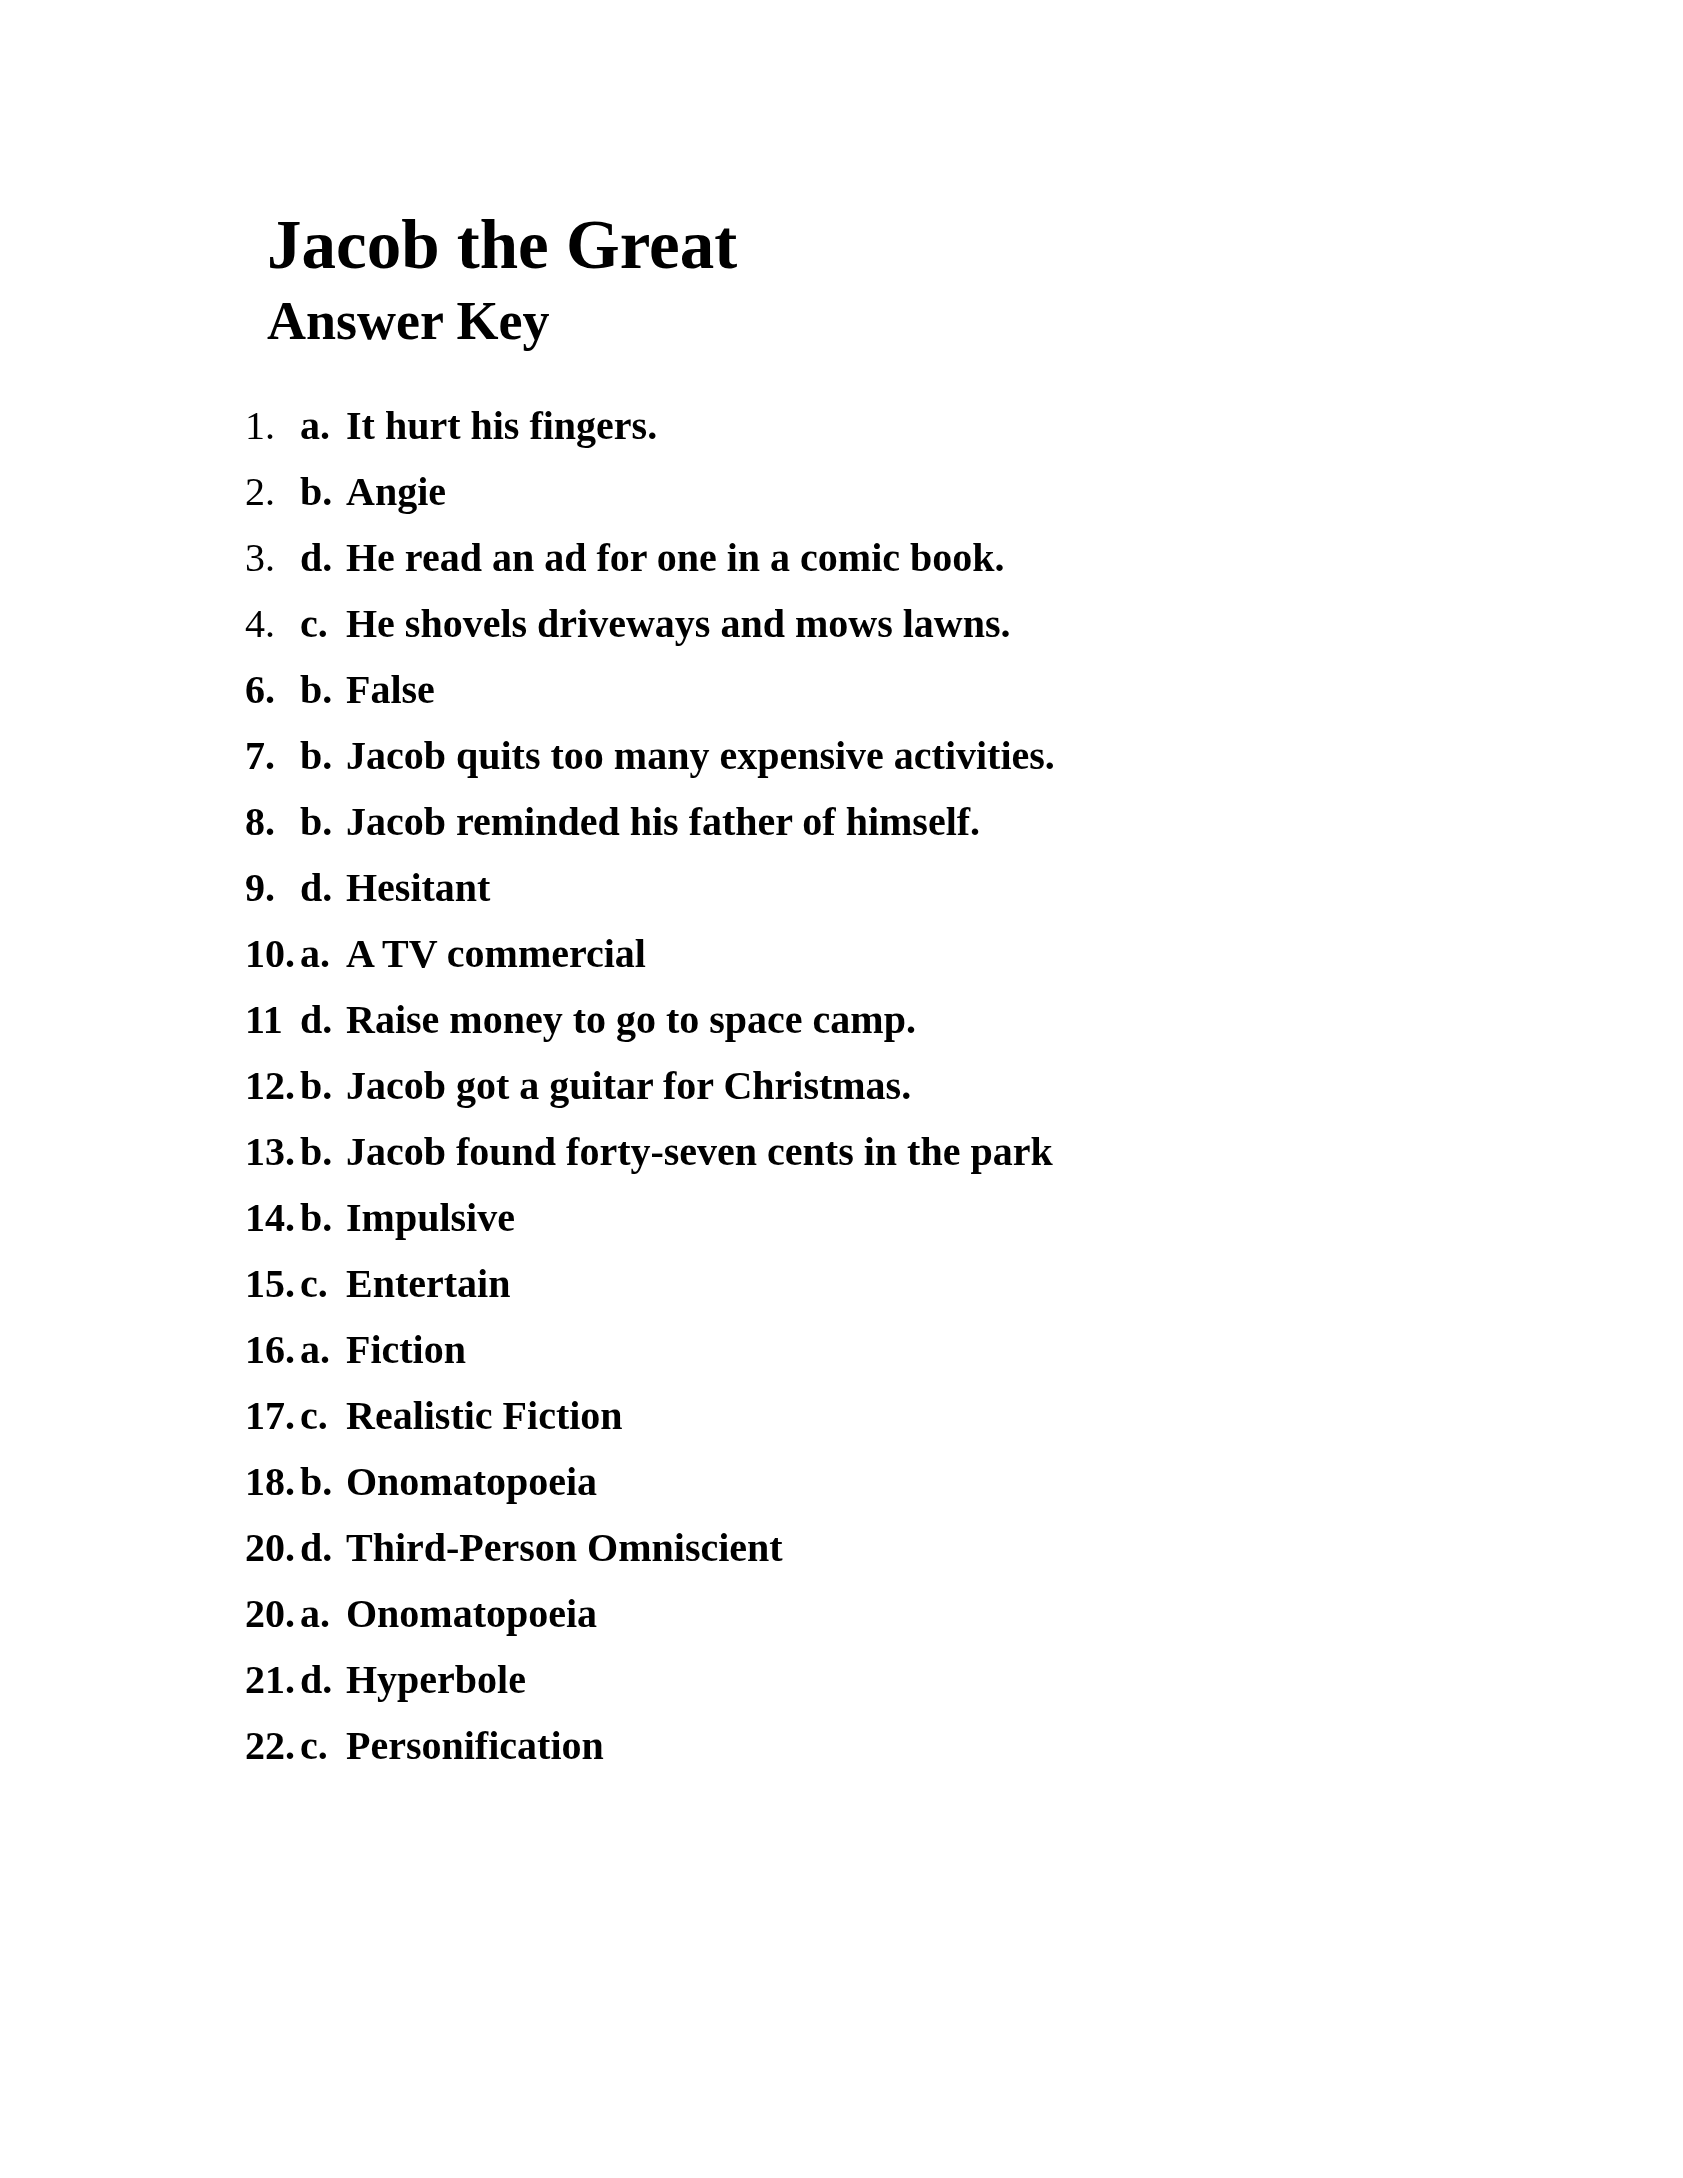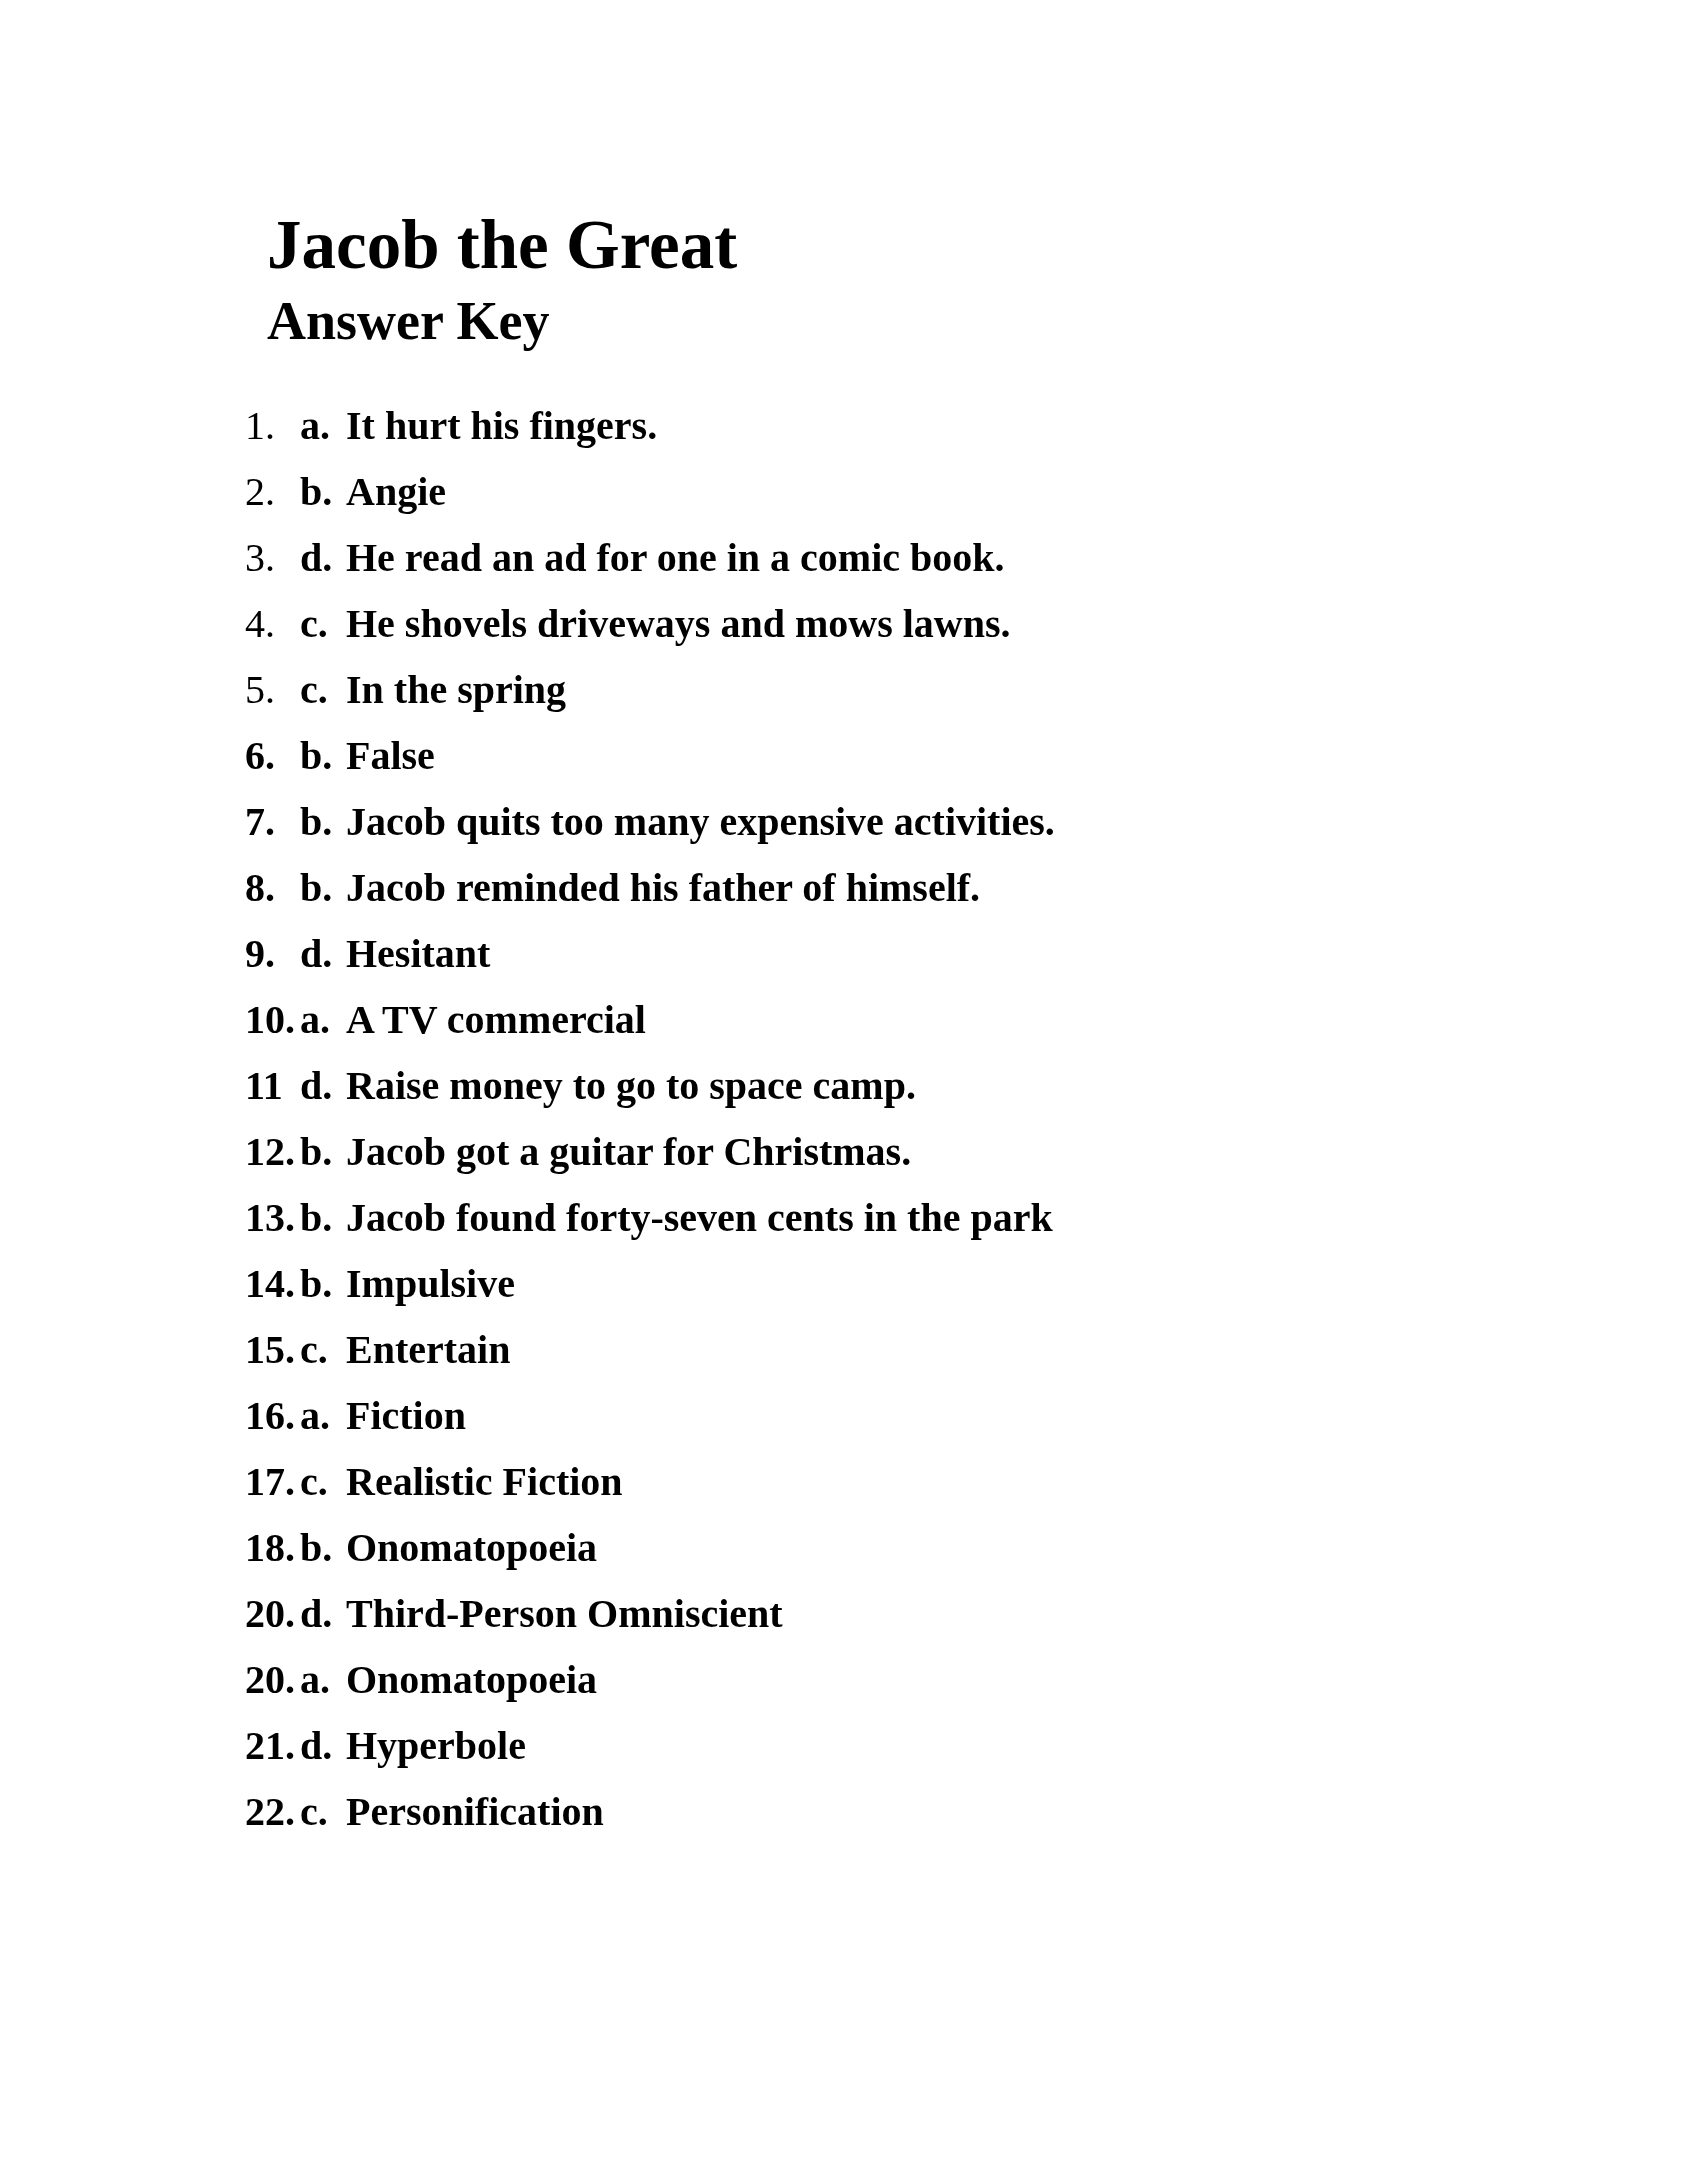--- a/index.html
+++ b/index.html
@@ -85,23 +85,20 @@
     </div>
 
     <div class="answer-row num-plain">
       <span class="num">3.</span><span class="letter">d.</span><span class="ans">He read an ad for one in a comic book.</span>
     </div>
 
     <div class="answer-row num-plain">
       <span class="num">4.</span><span class="letter">c.</span><span class="ans">He shovels driveways and mows lawns.</span>
     </div>
 
-    <div class="answer-row num-plain">
-      <span class="num">5.</span><span class="letter">c.</span><span class="ans">In the spring</span>
-    </div>
 
     <div class="answer-row">
       <span class="num">6.</span><span class="letter">b.</span><span class="ans">False</span>
     </div>
 
     <div class="answer-row">
       <span class="num">7.</span><span class="letter">b.</span><span class="ans">Jacob quits too many expensive activities.</span>
     </div>
 
     <div class="answer-row">

